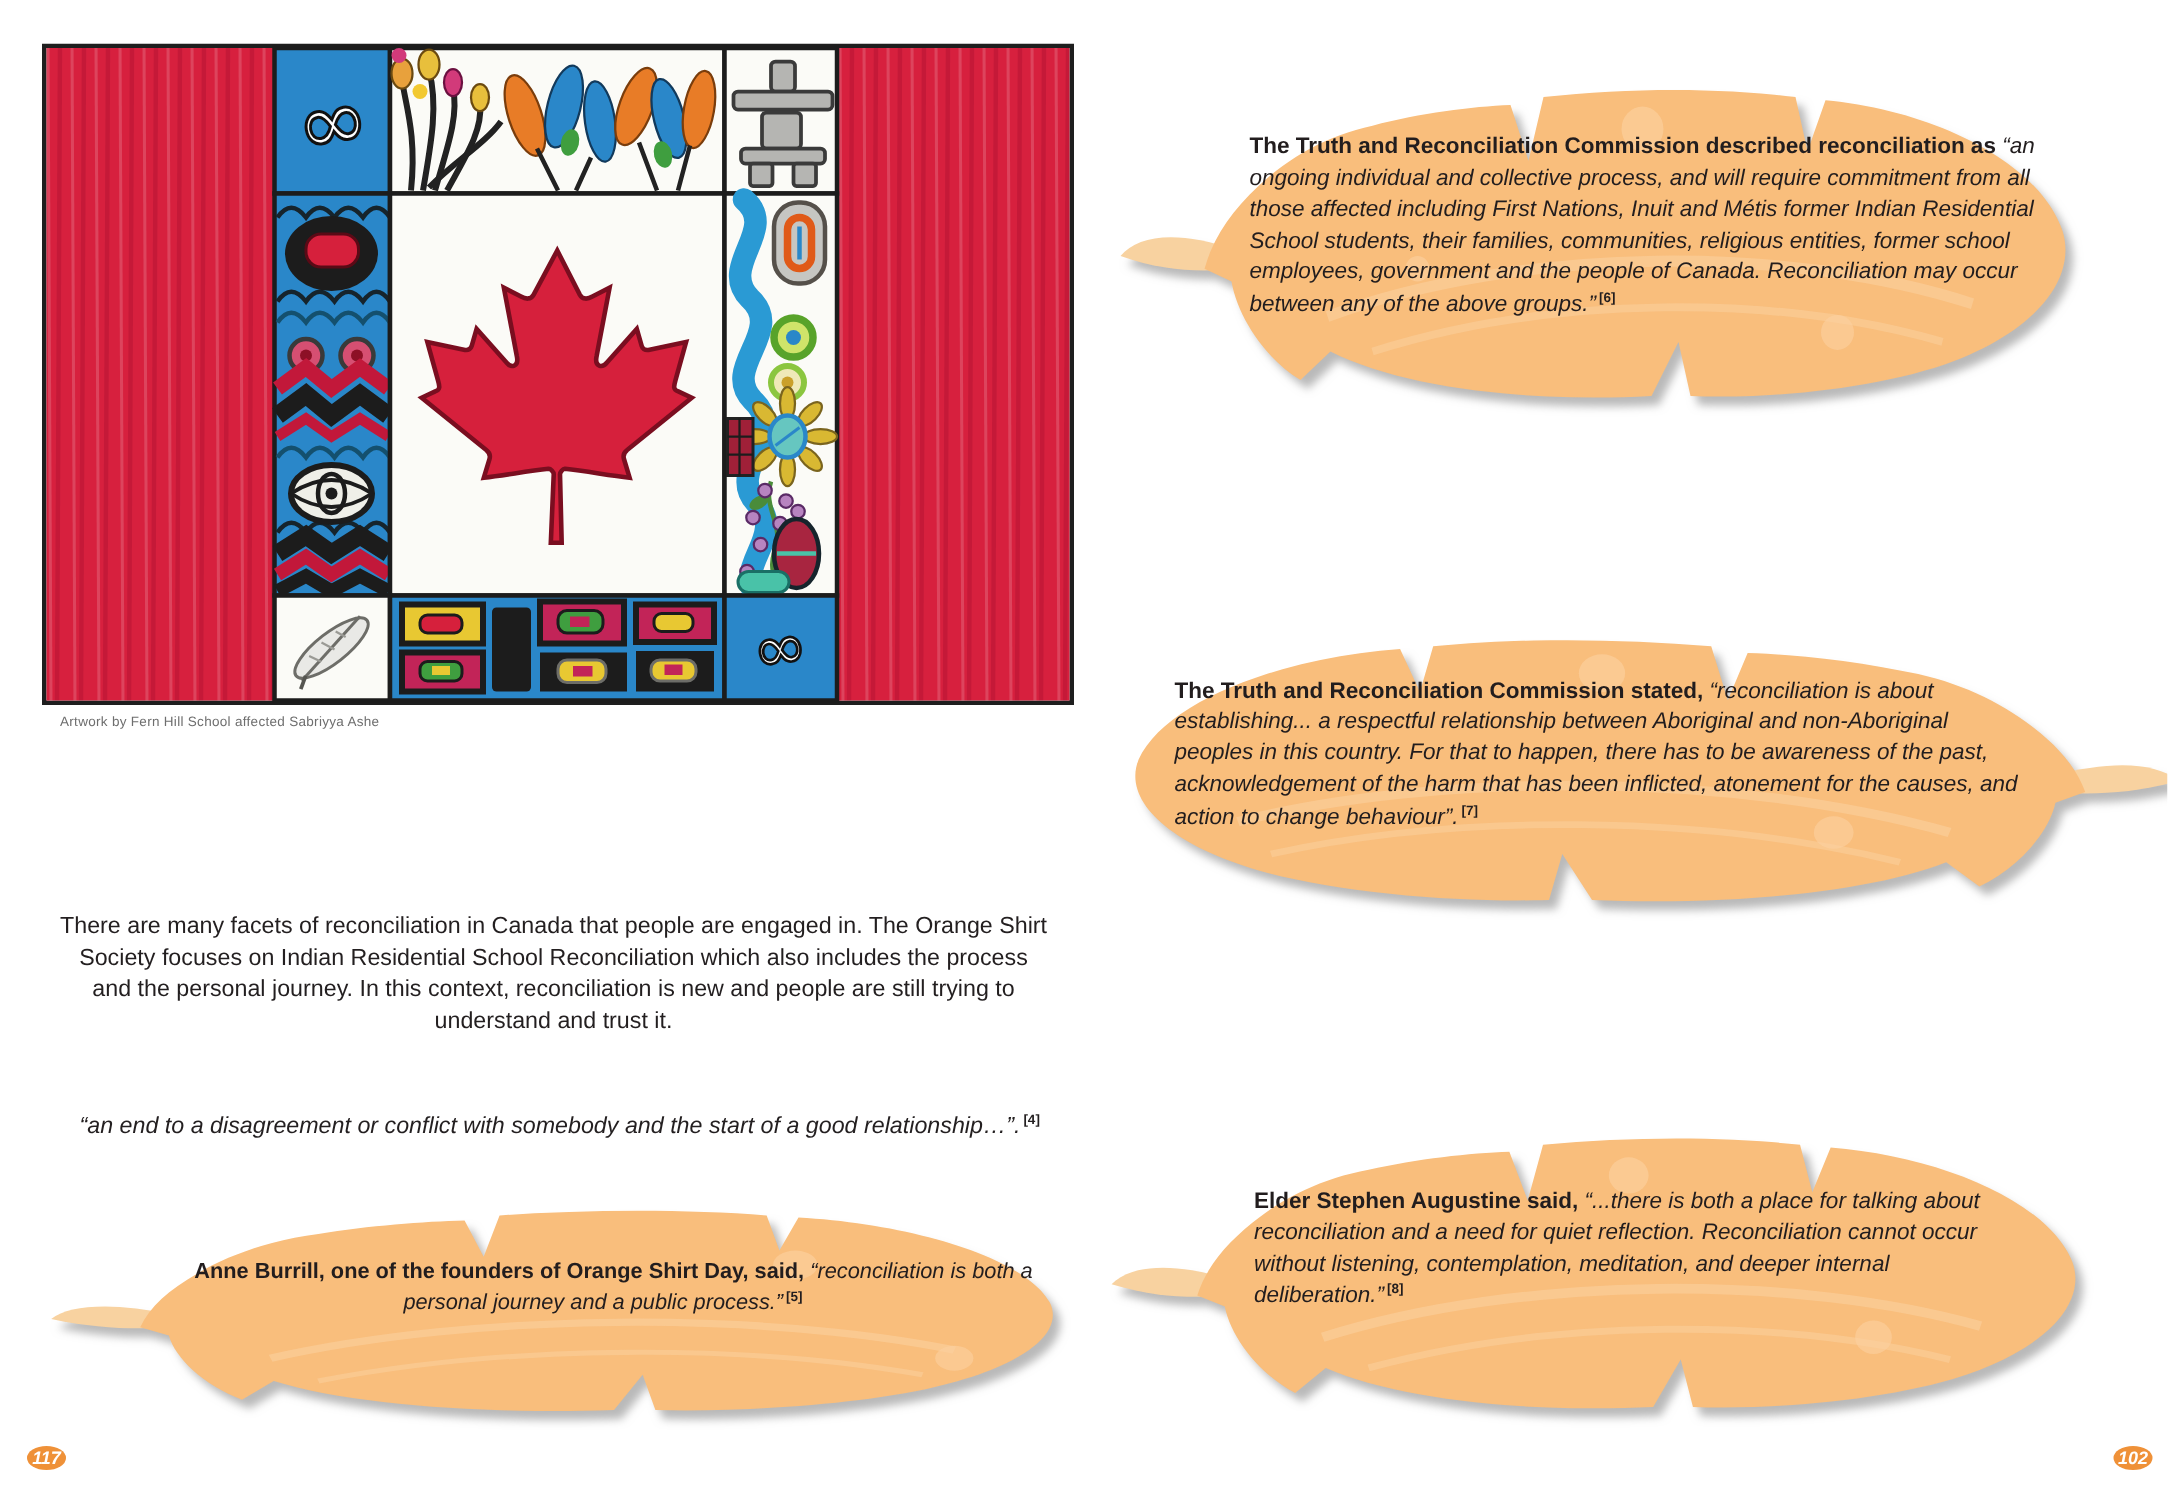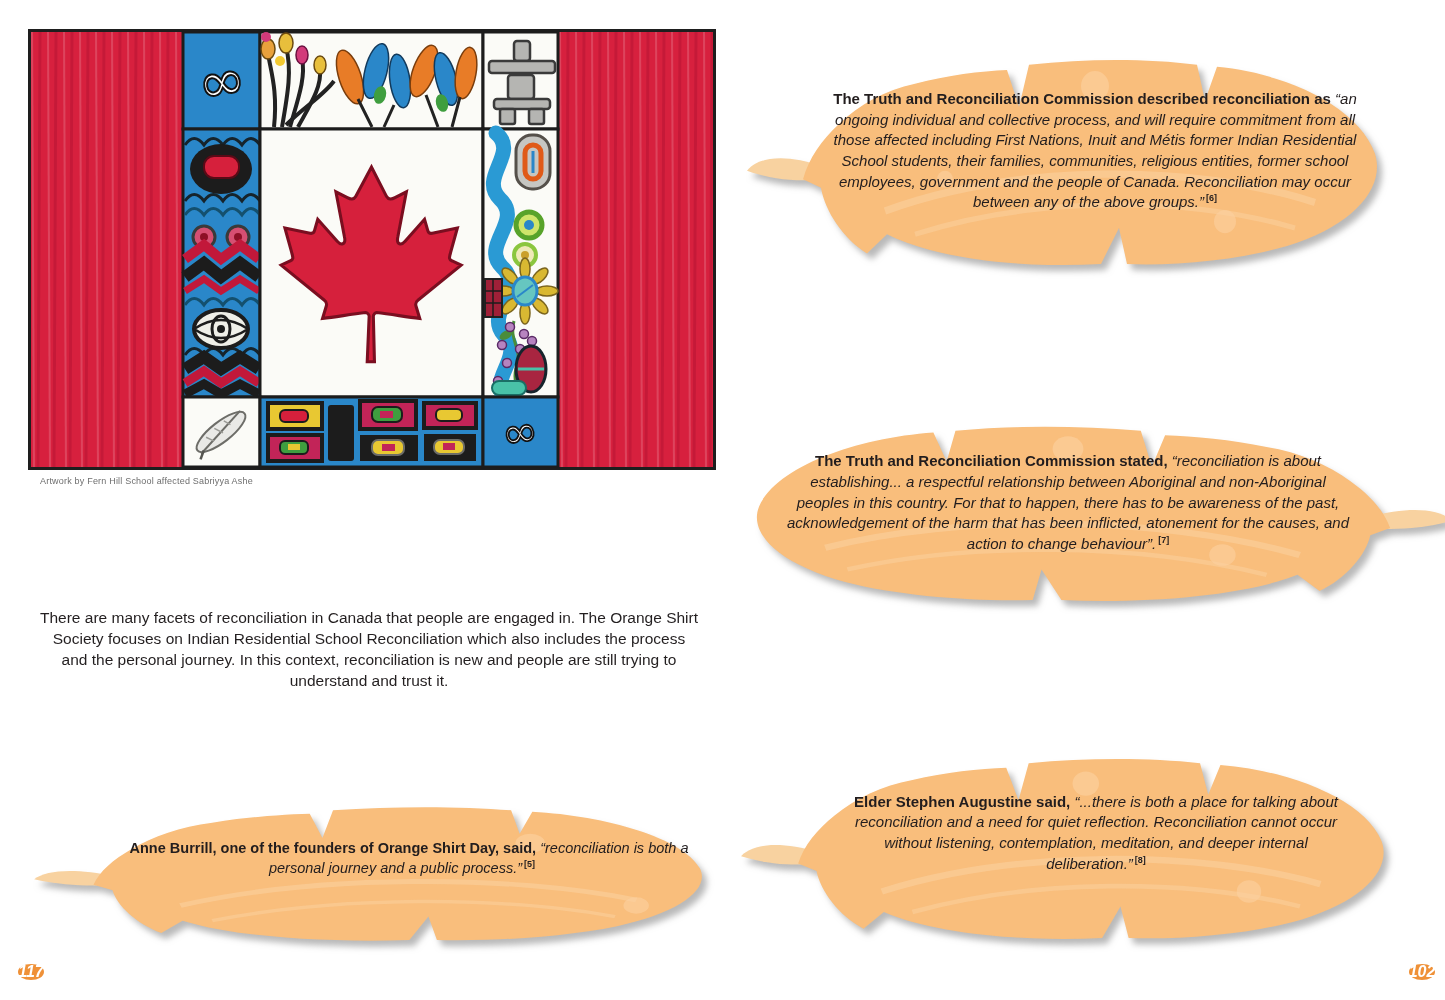--- a/index.html
+++ b/index.html
@@ -19,31 +19,31 @@
   
   .para1{position:absolute;left:40px;top:591px;width:658px;font-size:15.5px;line-height:1.37;text-align:center;}
   .para2{position:absolute;left:40px;top:689px;width:658px;font-size:15.5px;}
   .dictquote{position:absolute;left:53px;top:725px;width:680px;font-size:15.5px;font-style:italic;}
   sup.ref{font-weight:bold;font-style:normal;font-size:9px;margin-left:2px;}
   
   .bubble{position:absolute;}
   .bubble svg.bg{position:absolute;left:0;top:0;width:100%;height:100%;overflow:visible;
     filter:drop-shadow(5px 6px 3px rgba(115,115,115,.5));}
   .bubble .bubble-text{position:absolute;inset:0;display:flex;align-items:center;justify-content:center;}
-  .bubble .bubble-text p{margin:0;text-align:center;font-size:15px;line-height:1.38;color:#221d1e;transform:translateY(-7px);}
+  .bubble .bubble-text p{margin:0;text-align:left;font-size:15px;line-height:1.38;color:#221d1e;transform:translateY(-7px);}
   .bubble .lead{font-weight:bold;}
   .bubble .quote{font-style:italic;}
   .b1 .bubble-text p{padding:0 38px;}
   .b2 .bubble-text p{padding:0 46px;}
   .b3 .bubble-text p{padding:0 46px;transform:translateY(-12px);}
   .b4 .bubble-text p{padding:0 24px 6px 22px;text-align:center;text-indent:14px;font-size:14.5px;transform:translateY(-10px);}
   
   .page-badge{
     position:absolute;width:26px;height:16px;border-radius:50%;background:#ef9138;
-    color:#ffffff;font-size:16px;font-weight:bold;font-style:italic;
+    color:#ffffff;font-size:12px;font-weight:bold;font-style:italic;
     display:flex;align-items:center;justify-content:center;
   }
   .badge-left{left:18px;top:964px;}
   .badge-right{left:1409px;top:964px;}
   .defs-holder{position:absolute;width:0;height:0;overflow:hidden;}
 </style>
 </head>
 <body>
 
 <svg class="defs-holder" aria-hidden="true">
@@ -226,20 +226,21 @@
     <g>
       <rect x="455" y="368" width="75" height="70" fill="#2a87c9" stroke="#1c1c1c" stroke-width="3"></rect>
       <text x="492" y="418" font-size="44" text-anchor="middle" fill="#ffffff" stroke="#111111" stroke-width="1.8" transform="rotate(-8 492 404)" font-family="DejaVu Sans, sans-serif">∞</text>
     </g>
   </svg>
 
   <div class="caption">Artwork by Fern Hill School affected Sabriyya Ashe</div>
 
 
   <p class="para1">There are many facets of reconciliation in Canada that people are engaged in. The Orange Shirt Society focuses on Indian Residential School Reconciliation which also includes the process and the personal journey. In this context, reconciliation is new and people are still trying to understand and trust it.</p>
+  <p class="dictquote"><span>“an end to a disagreement or conflict with somebody and the start of a good relationship…”.</span><sup class="ref">[4]</sup></p>
 
   <div class="bubble b1" style="left:795px;top:52px;width:600px;height:212px;">
     <svg class="bg" viewBox="0 0 600 200" preserveAspectRatio="none">
       <path d="M28 108 C -8 96 -36 98 -48 112 C -18 122 6 122 30 120 Z" fill="#f8d2a0"></path>
       <use href="#blob-shape" fill="#f9be7c"></use>
       <g clip-path="url(#blob-clip)">
         <path d="M90 150 C220 105 400 105 520 142" stroke="#fbd1a0" stroke-width="7" fill="none" opacity=".55"></path>
         <path d="M120 172 C240 136 390 136 500 166" stroke="#fbd1a0" stroke-width="5" fill="none" opacity=".5"></path>
         <circle cx="300" cy="32" r="14" fill="#fccf9b" opacity=".7"></circle>
         <circle cx="430" cy="160" r="11" fill="#fbd1a0" opacity=".6"></circle>

